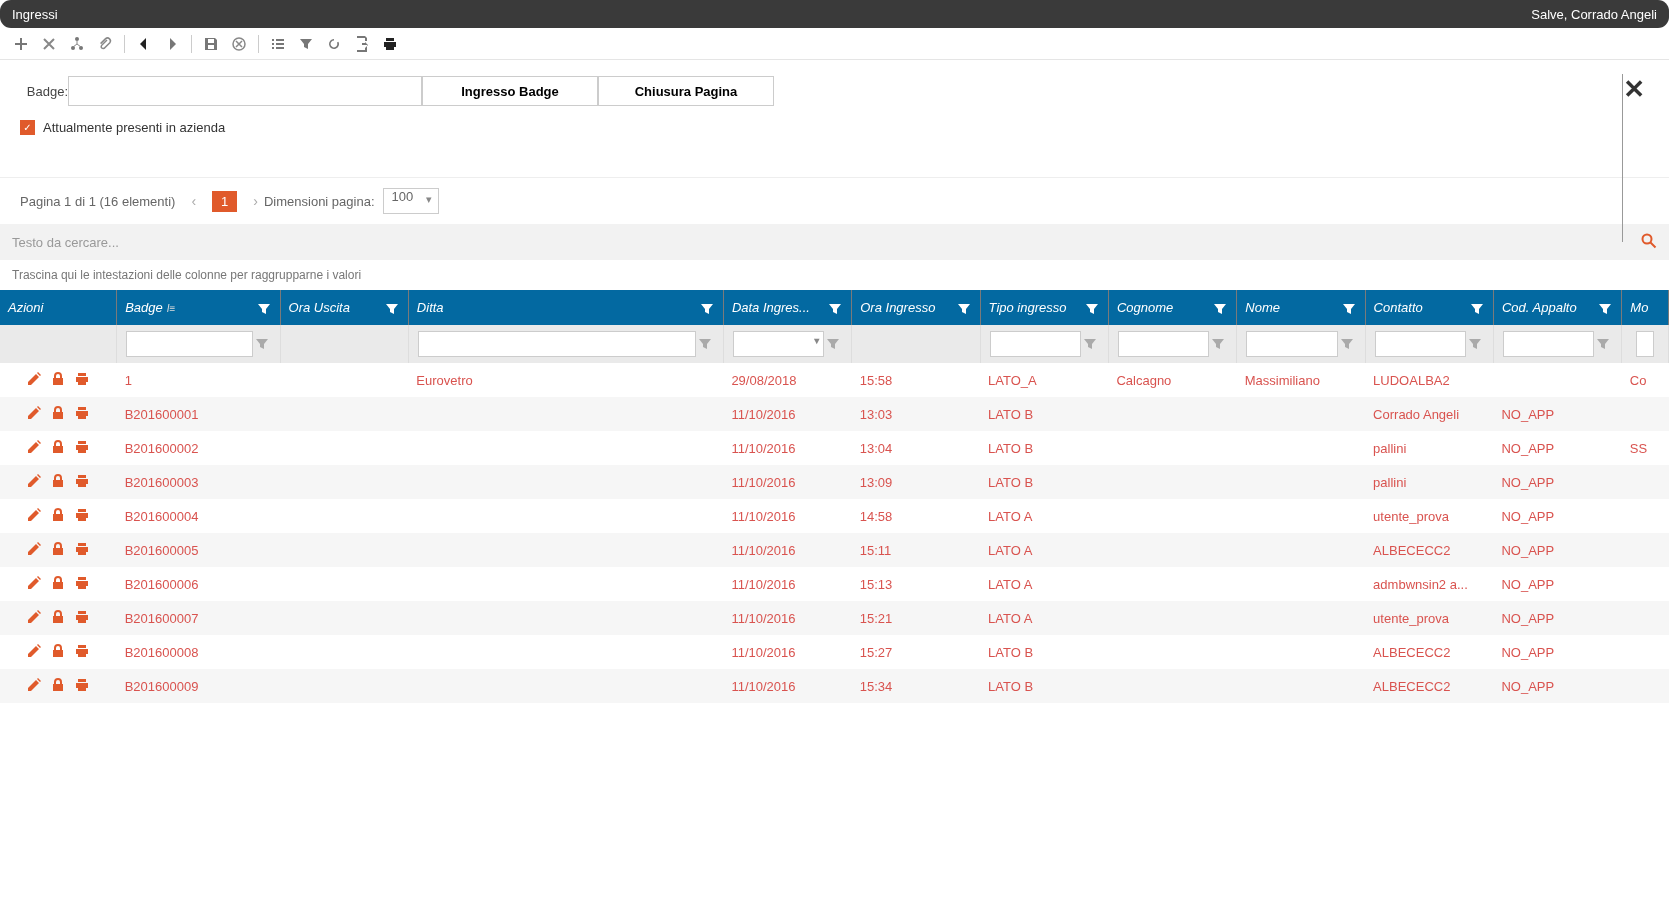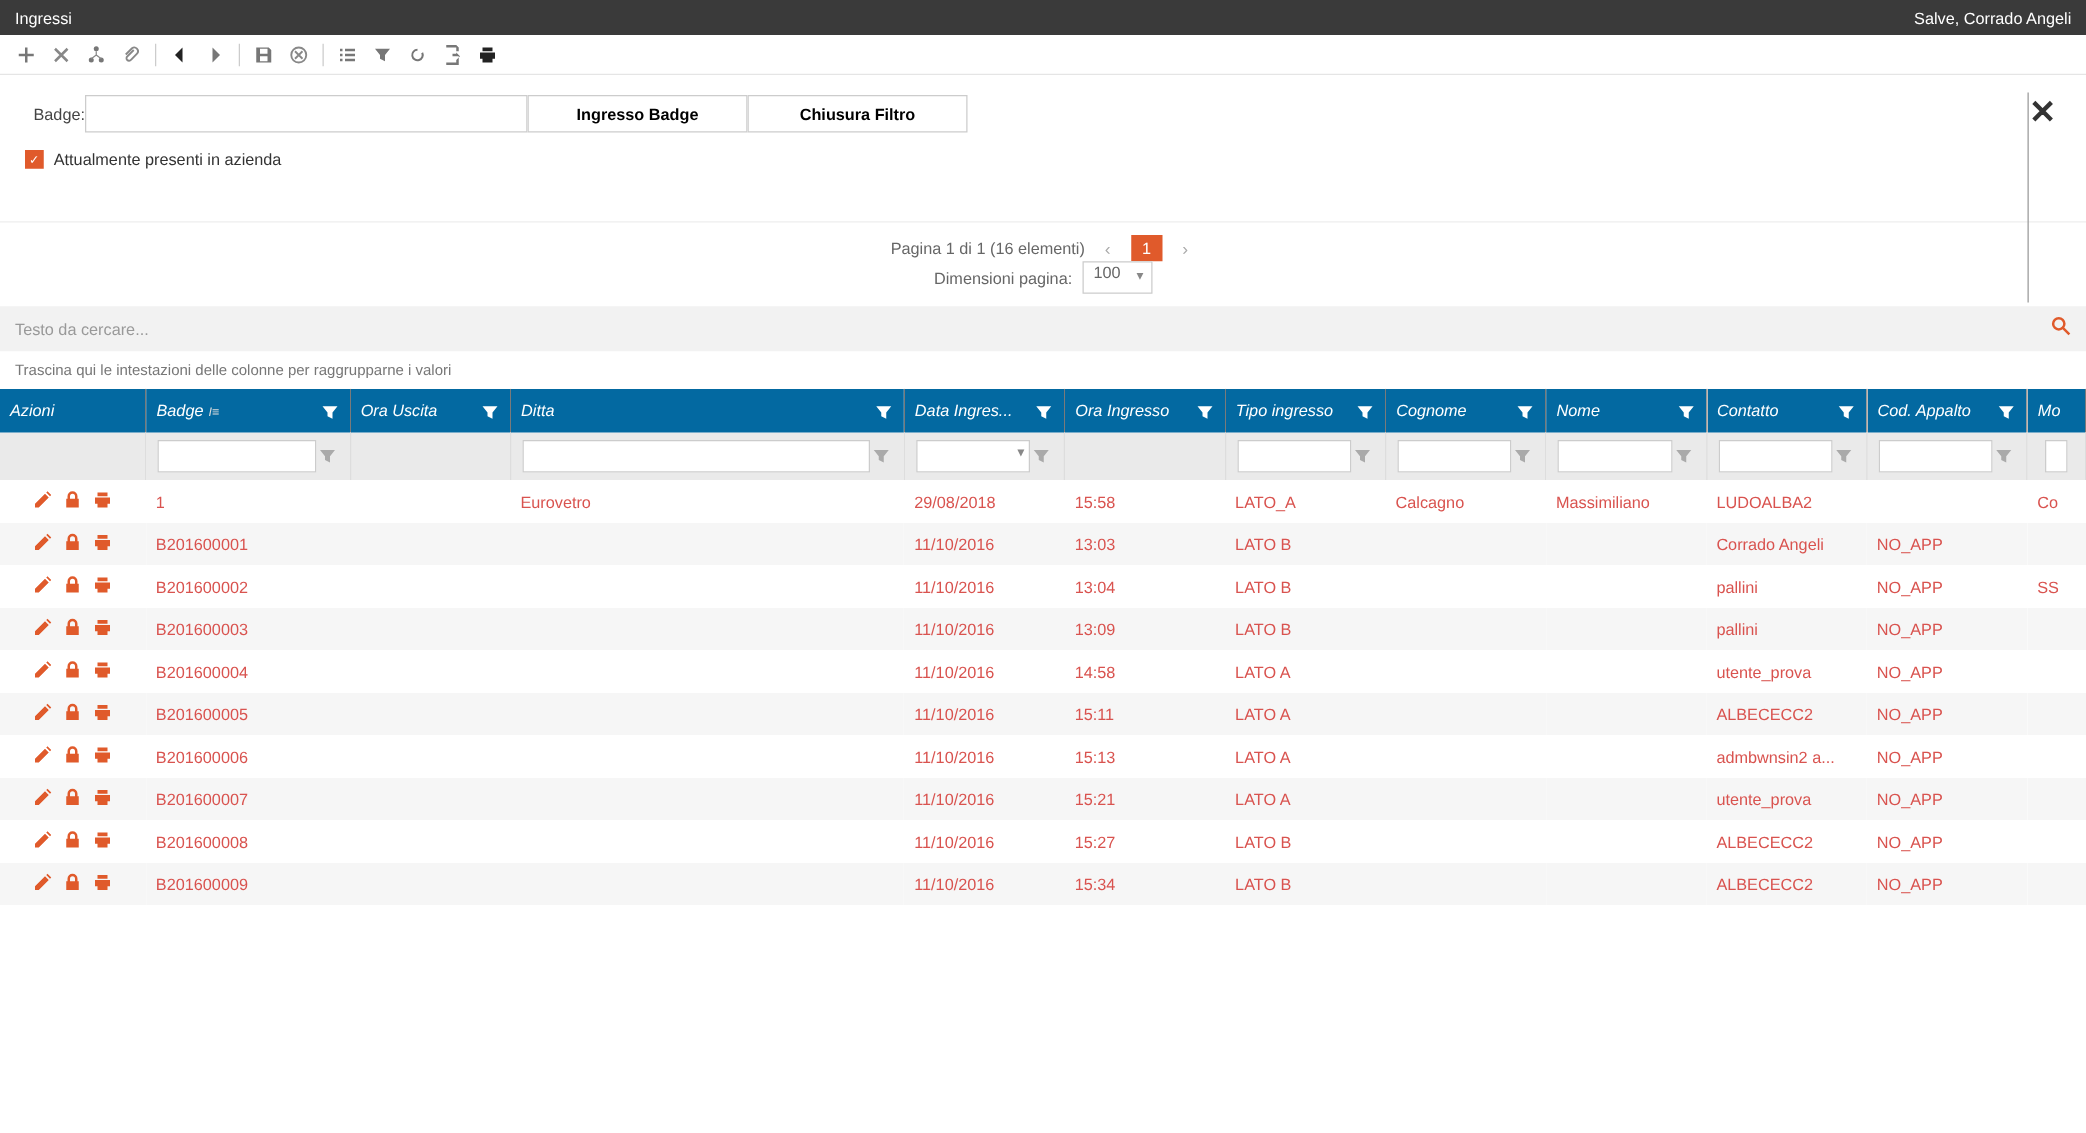--- a/index.html
+++ b/index.html
@@ -1,19 +1,19 @@
 <!DOCTYPE html>
 <html><head>
 <meta charset="utf-8">
 <style>
 * { box-sizing: border-box; margin: 0; padding: 0; }
 body { font-family: "Segoe UI", Tahoma, sans-serif; font-size: 13px; color: #333; background: #fff; }
 
 
-.header { background: #3a3a3a; color: #fff; display: flex; align-items: center; justify-content: space-between; padding: 4px 12px; height: 28px; }
+.header { background: #3a3a3a; color: #fff; display: flex; align-items: center; justify-content: space-between; padding: 4px 12px; height: 28px; border-radius: 11px; }
 
 
 .toolbar { background: #fff; border-bottom: 1px solid #e5e5e5; padding: 4px 8px; display: flex; align-items: center; gap: 2px; height: 32px; }
 .toolbar-btn { width: 26px; height: 24px; display: inline-flex; align-items: center; justify-content: center; color: #777; cursor: pointer; }
 .toolbar-btn.dark svg { fill: #222; }
 .toolbar-sep { width: 1px; height: 18px; background: #ccc; margin: 0 4px; }
 
 
 .filter-panel { background: #fff; padding: 16px 20px 28px 20px; position: relative; border-bottom: 1px solid #eee; }
 .filter-row { display: flex; align-items: center; gap: 0; margin-bottom: 14px; }
@@ -25,21 +25,21 @@
 .btn { border: 1px solid #ccc; background: #fff; height: 30px; padding: 0 18px; font-weight: 600; font-size: 13px; cursor: pointer; min-width: 176px; }
 .chk-row { display: flex; align-items: center; gap: 8px; }
 .chk { width: 15px; height: 15px; background: #e05a2b; display: inline-flex; align-items: center; justify-content: center; color: #fff; font-size: 10px; }
 .port-wrap { display: flex; align-items: center; gap: 8px; margin-left: 324px; }
 .port-input { border: 1px solid #ccc; height: 28px; width: 290px; padding: 0 28px 0 8px; position: relative; }
 .port-search { color: #e05a2b; margin-left: -24px; cursor: pointer; }
 .close-x { position: absolute; top: 14px; right: 24px; font-size: 26px; font-weight: bold; cursor: pointer; }
 .vr { position: absolute; top: 14px; right: 46px; width: 1px; height: 168px; background: #999; }
 
 
-.pag-row { display: flex; align-items: center; justify-content: space-between; padding: 10px 20px; flex-direction: column; }
+.pag-row { display: flex; align-items: center; justify-content: flex-start; padding: 10px 20px; }
 .pag-left { display: flex; align-items: center; gap: 10px; color: #666; }
 .pag-btn { color: #aaa; cursor: pointer; font-size: 14px; padding: 2px 6px; }
 .pag-cur { background: #e05a2b; color: #fff; padding: 3px 9px; font-size: 13px; }
 .pag-right { display: flex; align-items: center; gap: 8px; color: #666; }
 .sel { border: 1px solid #ccc; height: 26px; padding: 0 20px 0 8px; background: #fff; position: relative; min-width: 56px; }
 .sel::after { content: "▾"; position: absolute; right: 6px; top: 4px; color: #888; font-size: 11px; }
 
 
 .search-row { background: #f2f2f2; display: flex; align-items: center; padding: 0 12px; height: 36px; }
 .search-input { flex: 1; border: none; background: transparent; height: 100%; outline: none; font-size: 13px; color: #0369a1; }
@@ -164,21 +164,21 @@
 </div>
 
 <div class="filter-panel">
   <span class="close-x">✕</span>
   <div class="vr"></div>
 
   <div class="filter-row">
     <span class="lbl">Badge:</span>
     <input class="txt" value="" style="">
     <button class="btn">Ingresso Badge</button>
-    <button class="btn">Chiusura Filtro</button>
+    <button class="btn">Chiusura Pagina</button>
   </div>
 
 
   <div class="filter-row">
     <div class="chk-row">
       <span class="chk">✓</span>
       <span>Attualmente presenti in azienda</span>
     </div>
   </div>
 </div>

